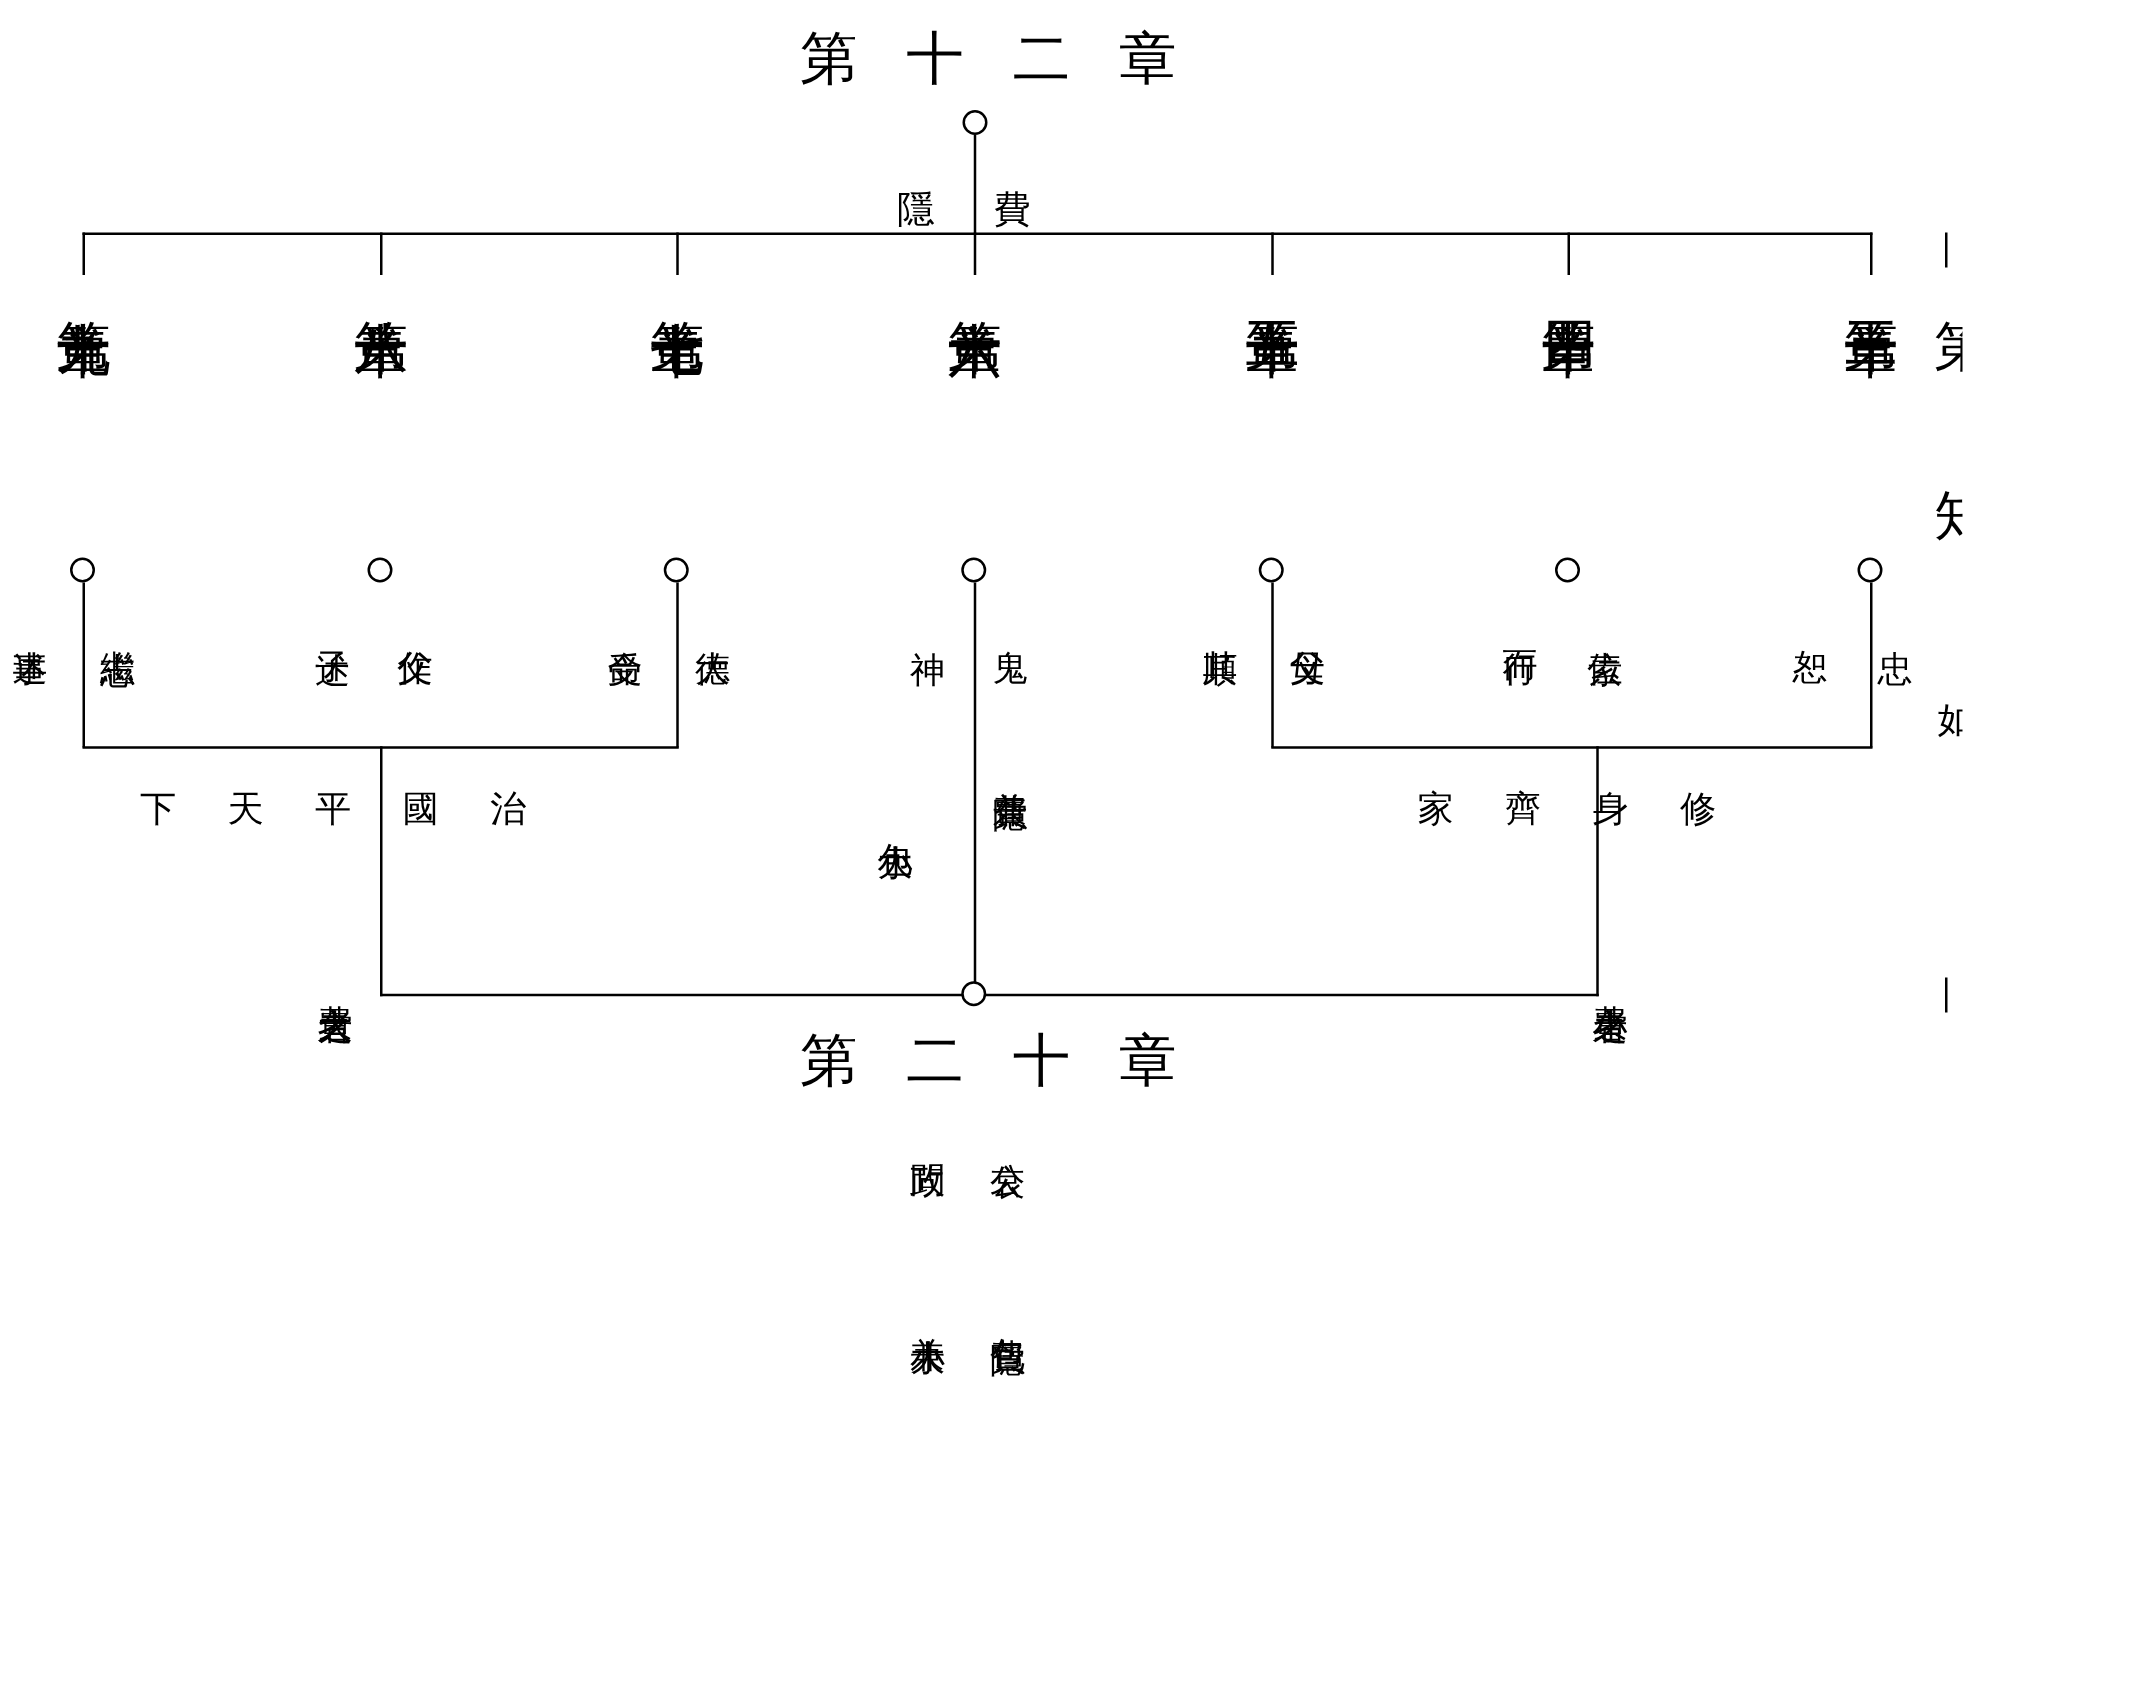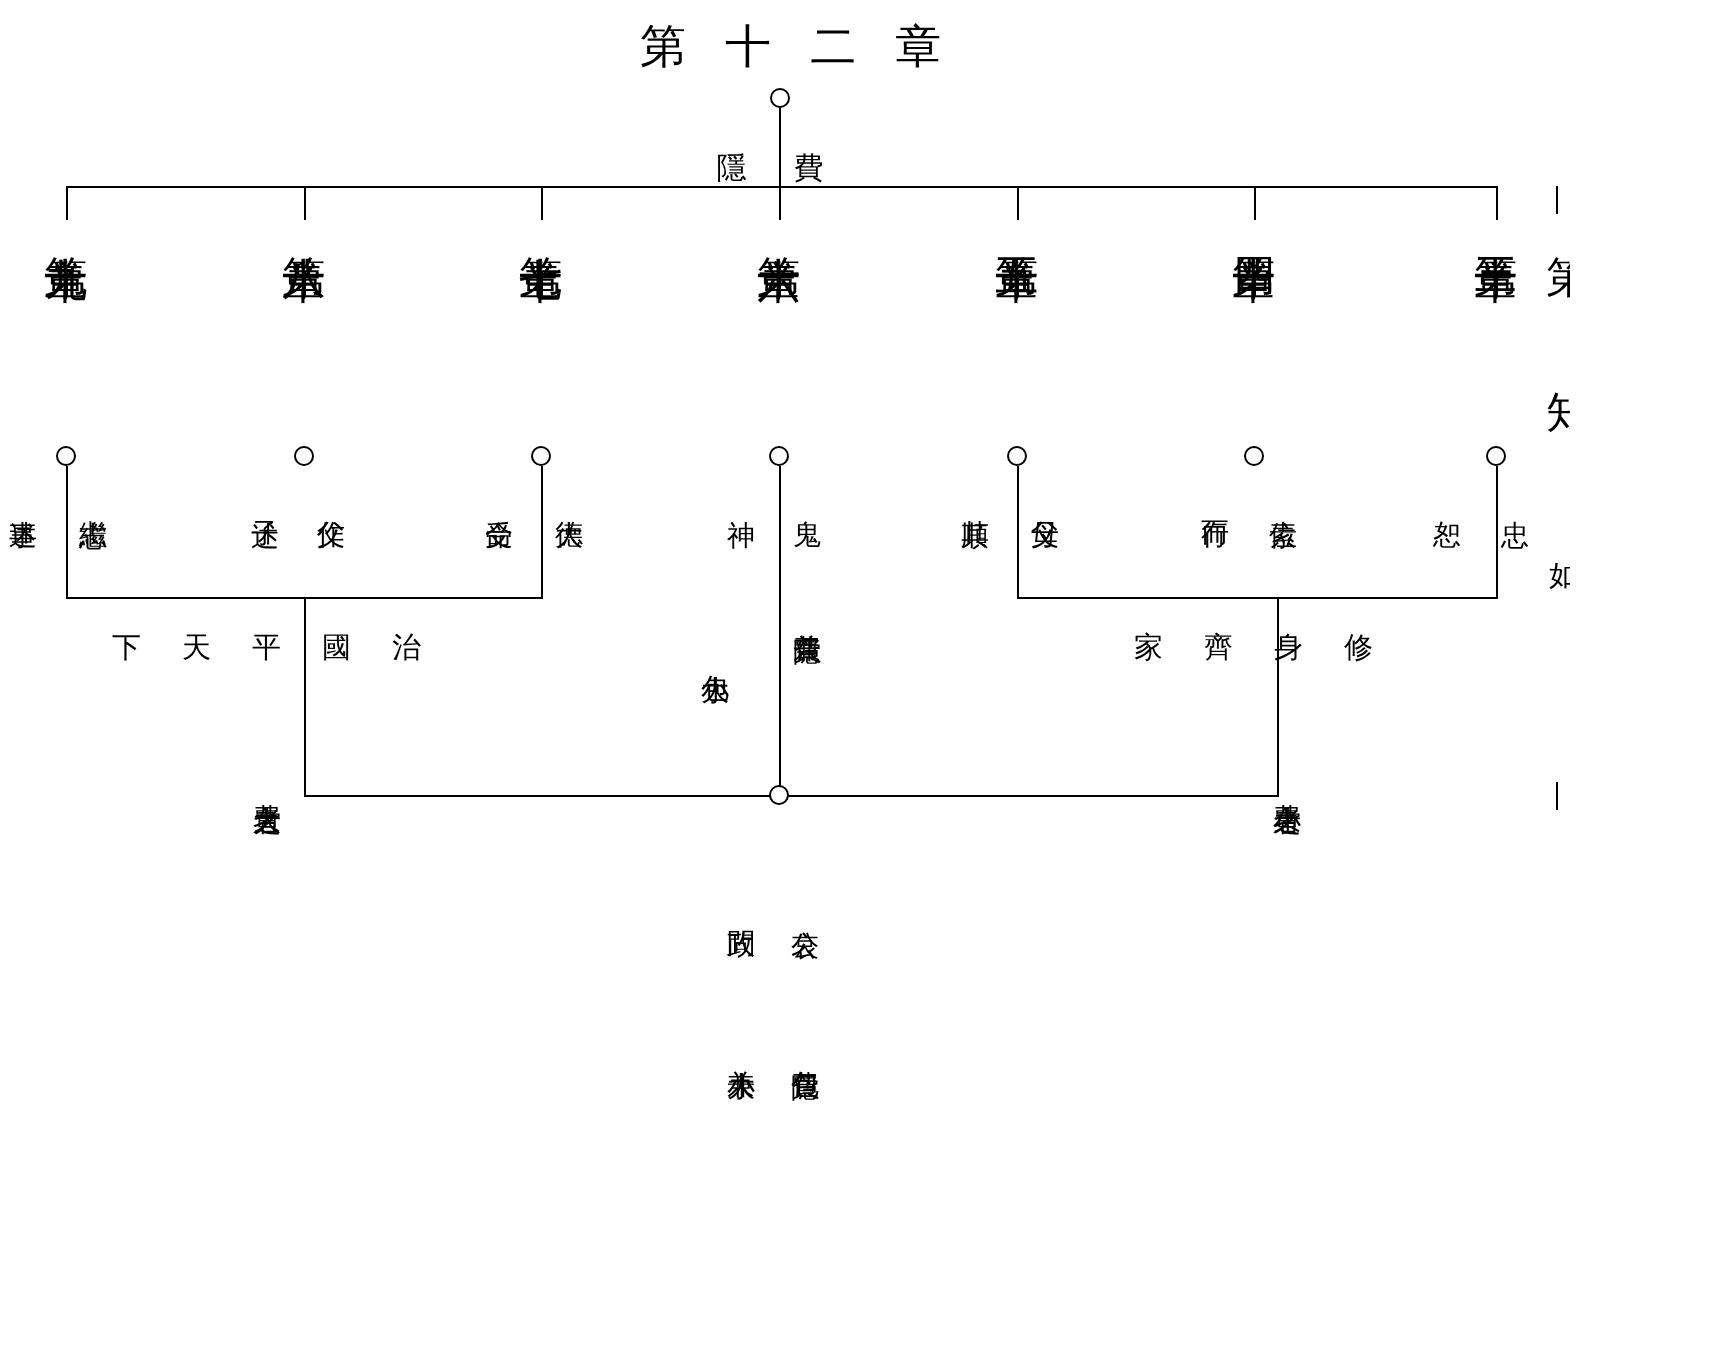--- a/index.html
+++ b/index.html
@@ -154,20 +154,21 @@
   <div class="line vline" style="left:304px; top:597px; height:200px;"></div>
   <div class="line vline" style="left:1277px; top:597px; height:200px;"></div>
   <div class="line hline" style="left:304px; top:795px; width:975px;"></div>
   <div class="line vline" style="left:779px; top:466px; height:330px;"></div>
 
   <div class="node" style="left:769px; top:785px;"></div>
 
   <div class="vtext lbl-small" style="left:252px; top:782px;">費之大者</div>
   <div class="vtext lbl-small" style="left:1272px; top:782px;">費之小者</div>
 
+  <div class="htext title-top" style="left:640px; top:818px;">第 二 十 章</div>
 
   <div class="vtext lbl-small" style="left:726px; top:908px;">問政</div>
   <div class="vtext lbl-small" style="left:790px; top:908px;">哀公</div>
   <div class="vtext lbl-small" style="left:726px; top:1048px;">兼大小</div>
   <div class="vtext lbl-small" style="left:790px; top:1048px;">包費隱</div>
 
   <div class="edge-clip" style="left:1546px; top:180px; width:24px; height:640px;">
     <div class="vtext chapter-head" style="left:0px; top:42px;">第</div>
     <div class="vtext chapter-head" style="left:0px; top:178px;">知</div>
     <div class="vtext lbl-small" style="left:2px; top:360px;">如</div>

